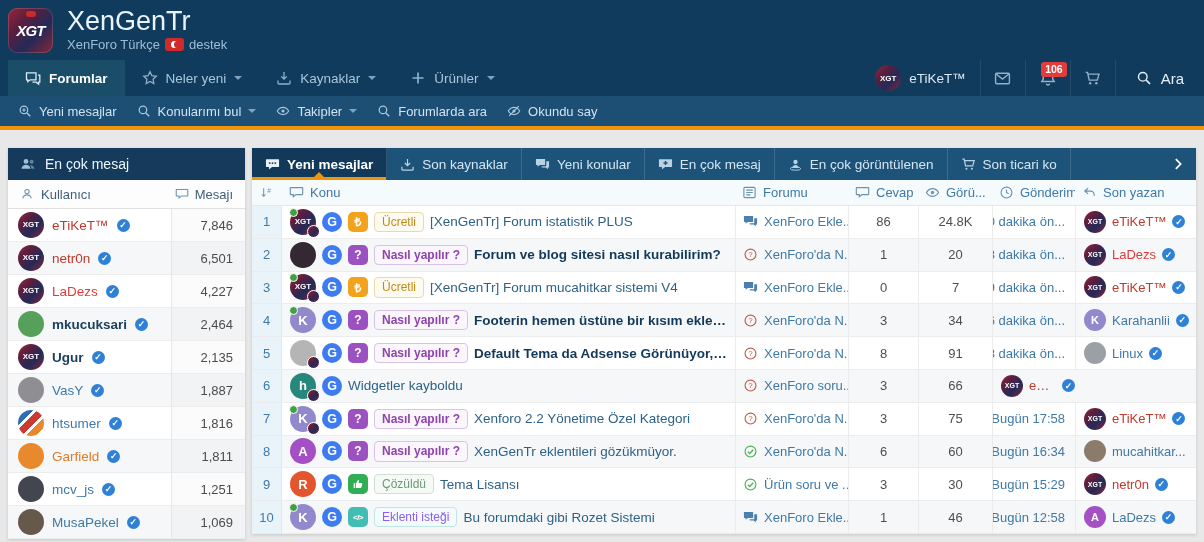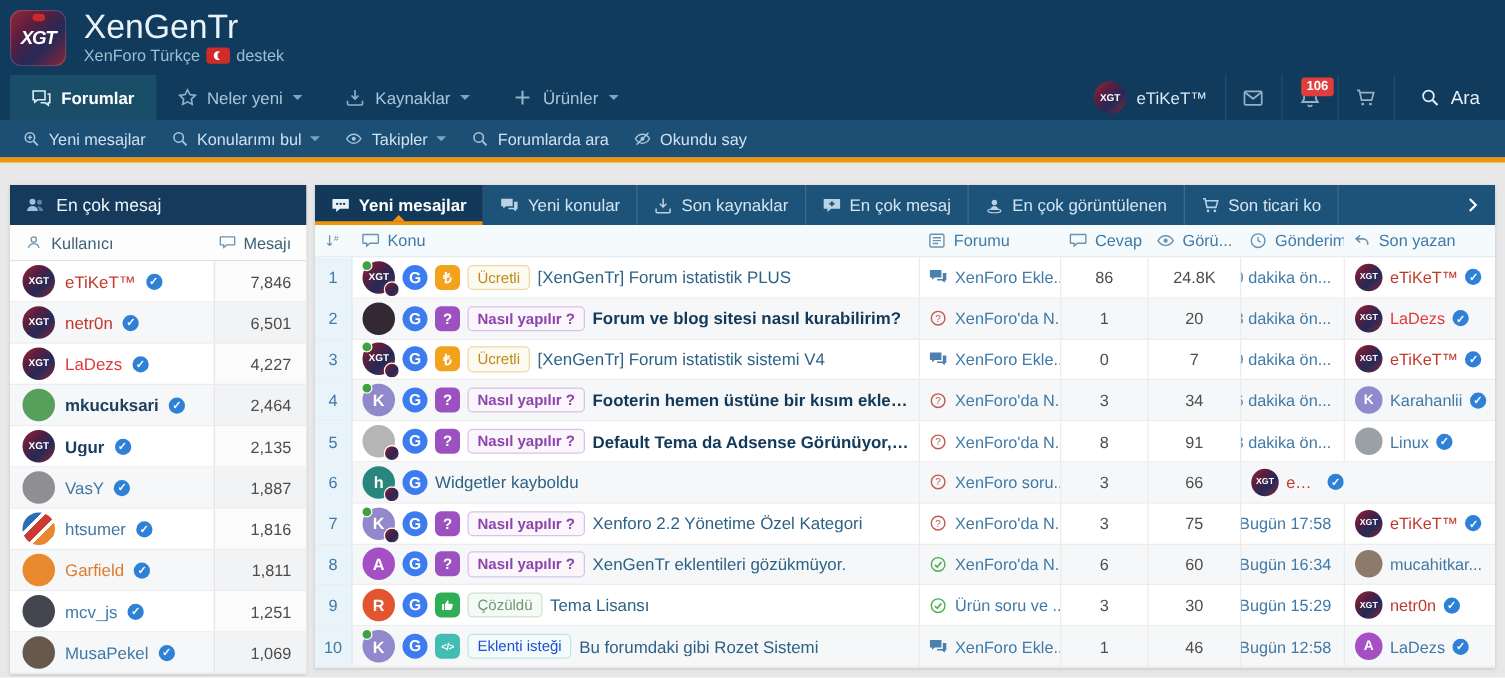--- a/index.html
+++ b/index.html
@@ -99,21 +99,21 @@
   .pfx { width:20px; height:20px; border-radius:5px; color:#fff; display:flex; align-items:center; justify-content:center; font-weight:bold; font-size:12px; flex:none; }
   .pfx svg { width:12px; height:12px; }
   .pfx-ucretli { background:#f2a21c; }
   .pfx-nasil { background:#9b51c0; }
   .pfx-cozuldu { background:#2fae55; }
   .pfx-eklenti { background:#41bdb4; font-size:8px; letter-spacing:-.5px; }
   .pill { border:1px solid; border-radius:4px; padding:1px 7px; font-size:12px; white-space:nowrap; flex:none; cursor:pointer; line-height:1.35; }
   .pill-ucretli { color:#bf8a1a; border-color:#ecd9a8; background:#fdfaf0; }
   .pill-nasil { color:#8e44ad; border-color:#d9c2e8; background:#faf6fc; font-weight:bold; }
   .pill-cozuldu { color:#6d9973; border-color:#cfe0d2; background:#f6faf7; }
-  .pill-eklenti { color:#1d4ed8; border-color:#bfe6e4; background:#f3fbfb; }
+  .pill-eklenti { color:#8b5cf6; border-color:#bfe6e4; background:#f3fbfb; }
   .topic-title { overflow:hidden; text-overflow:ellipsis; white-space:nowrap; color:#2d6287; font-size:13.5px; cursor:pointer; }
   .unread .topic-title { font-weight:bold; color:#12395a; }
 </style>
 </head>
 <body>
 
 <header class="site-header">
   <div class="logo">
       <span>XGT</span>
     </div>
@@ -397,33 +397,33 @@
                 <circle cx="5" cy="6.5" r="1" fill="#12395a"></circle>
                 <circle cx="8" cy="6.5" r="1" fill="#12395a"></circle>
                 <circle cx="11" cy="6.5" r="1" fill="#12395a"></circle>
               </svg>
             </span>
             <span>Yeni mesajlar</span>
           </div>
           <div class="rtab">
             <span class="ic ic15">
               <svg viewBox="0 0 16 16">
+                <path fill="none" stroke="currentColor" stroke-width="1.3" d="M8 2v7M5.2 6.4L8 9.2l2.8-2.8M2 10.5V13a1 1 0 001 1h10a1 1 0 001-1v-2.5"></path>
+              </svg>
+            </span>
+            <span>Son kaynaklar</span>
+          </div>
+          <div class="rtab">
+            <span class="ic ic15">
+              <svg viewBox="0 0 16 16">
                 <path fill="currentColor" d="M1 2.2h9.8v6.4H5.2L2.8 10.5V8.6H1z"></path>
                 <path fill="currentColor" d="M12 4.6h3v6.5h-1.3v1.9l-2.4-1.9H7.2V9.8H12z"></path>
               </svg>
             </span>
             <span>Yeni konular</span>
-          </div>
-          <div class="rtab">
-            <span class="ic ic15">
-              <svg viewBox="0 0 16 16">
-                <path fill="none" stroke="currentColor" stroke-width="1.3" d="M8 2v7M5.2 6.4L8 9.2l2.8-2.8M2 10.5V13a1 1 0 001 1h10a1 1 0 001-1v-2.5"></path>
-              </svg>
-            </span>
-            <span>Son kaynaklar</span>
           </div>
           <div class="rtab">
             <span class="ic ic15">
               <svg viewBox="0 0 16 16">
                 <path fill="currentColor" d="M1.5 2.3h13a.5.5 0 01.5.5v7.4a.5.5 0 01-.5.5H7.5l-3.3 2.7v-2.7H1.5a.5.5 0 01-.5-.5V2.8a.5.5 0 01.5-.5z"></path>
                 <path stroke="#1e5379" stroke-width="1.5" d="M8 4.2v4.4M5.8 6.4h4.4"></path>
               </svg>
             </span>
             <span>En çok mesaj</span>
           </div>
@@ -584,21 +584,21 @@
           <div class="cell num-cell">3</div>
           <div class="cell konu-cell">
             <div class="av xgtbg" style="width: 26px; height: 26px;">
               <span class="avt" style="font-size: 8px;">XGT</span>
               <span class="dot"></span>
               <span class="subav xgtbg"></span>
             </div>
             <span class="gicon">G</span>
             <span class="pfx pfx-ucretli">₺</span>
             <span class="pill pill-ucretli">Ücretli</span>
-            <span class="topic-title">[XenGenTr] Forum istatistik sistemi V4</span>
+            <span class="topic-title">[XenGenTr] Forum mucahitkar sistemi V4</span>
           </div>
           <div class="cell forum-cell">
             <span class="ic ic15" style="color: rgb(74, 127, 174);">
               <svg viewBox="0 0 16 16">
                 <path fill="currentColor" d="M1 2.2h9.8v6.4H5.2L2.8 10.5V8.6H1z"></path>
                 <path fill="currentColor" d="M12 4.6h3v6.5h-1.3v1.9l-2.4-1.9H7.2V9.8H12z"></path>
               </svg>
             </span>
             <span>XenForo Ekle...</span>
           </div>

